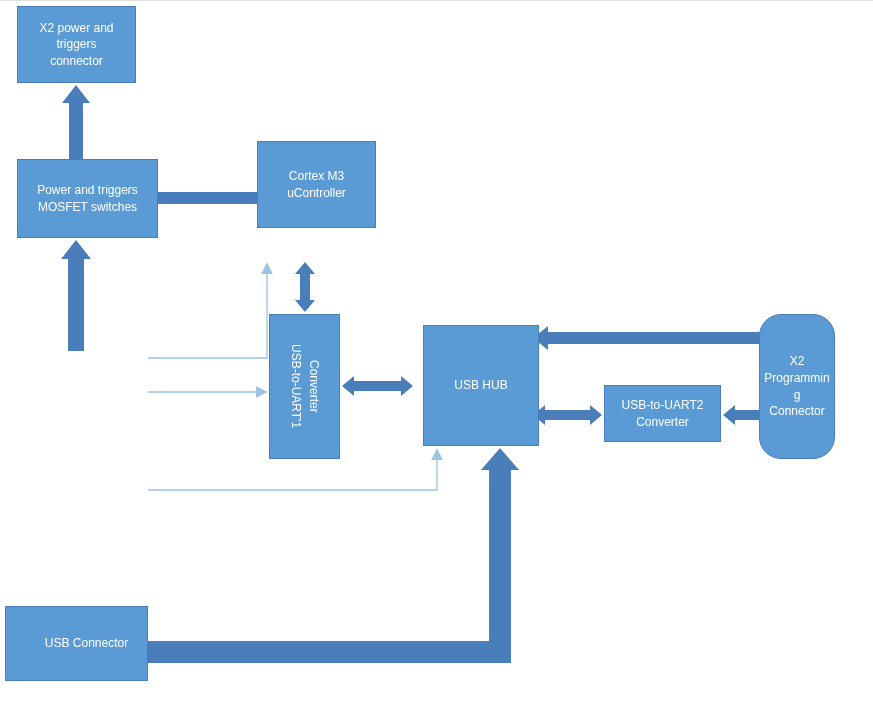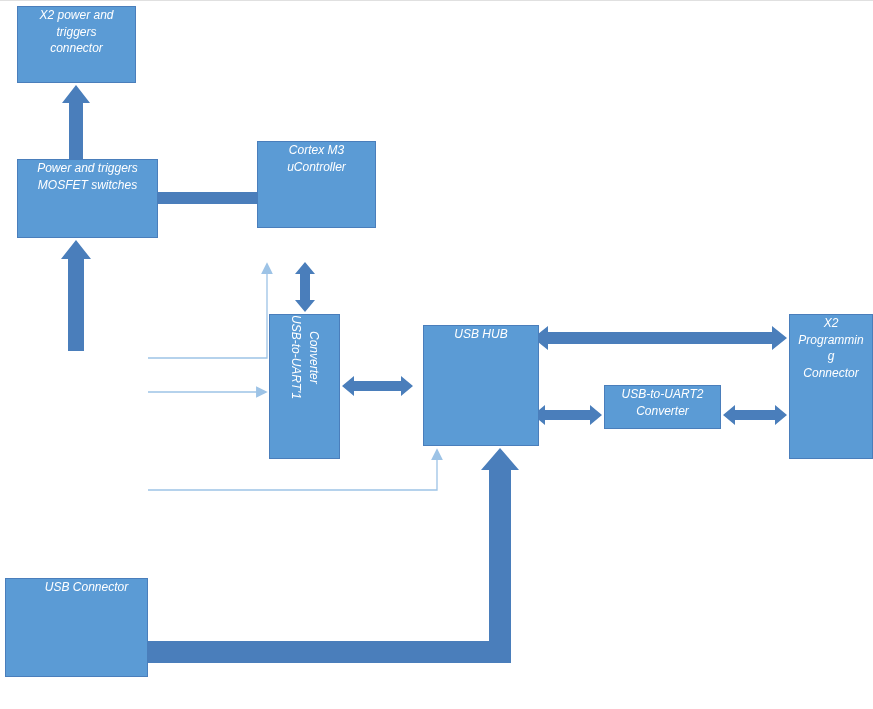--- a/index.html
+++ b/index.html
@@ -21,25 +21,24 @@
     left: 0; top: 0;
     width: 873px;
     height: 709px;
   }
   .node {
     position: absolute;
     background: var(--node-fill, #5B9BD5);
     border: 1px solid var(--node-border, #4A7EBB);
     box-sizing: border-box;
     display: flex;
-    align-items: flex-start;
+    align-items: center;
     justify-content: center;
     color: var(--node-text, #ffffff);
     text-align: center;
-    font-style: italic;
   }
   .node-label {
     white-space: pre-line;
     font-size: 12px;
     line-height: 1.38;
     color: var(--node-text, #ffffff);
   }
   .node-label.big {
     font-size: 20px;
     letter-spacing: 0.5px;
@@ -48,23 +47,23 @@
     writing-mode: vertical-lr;
     line-height: 1.55;
   }
   
   .n-x2-power-triggers { left: 17px;  top: 5px;   width: 119px; height: 77px;  }
   .n-mosfet            { left: 17px;  top: 158px; width: 141px; height: 79px;  }
   .n-cortex            { left: 257px; top: 140px; width: 119px; height: 87px; }
   .n-uart1             { left: 269px; top: 313px; width: 71px;  height: 145px; }
   .n-power             { left: 5px;   top: 350px; width: 143px; height: 142px; }
   .n-usb-hub           { left: 423px; top: 324px; width: 116px; height: 121px; }
-  .n-uart2             { left: 604px; top: 384px; width: 117px; height: 44px;  }
-  .n-x2-programming    { left: 789px; top: 313px; width: 84px;  height: 145px; }
-  .n-usb-connector     { left: 5px;   top: 577px; width: 143px; height: 99px; padding-left: 20px;  }
+  .n-uart2             { left: 604px; top: 384px; width: 117px; height: 57px;  }
+  .n-x2-programming    { left: 759px; top: 313px; width: 76px;  height: 145px; border-radius: 22px; }
+  .n-usb-connector     { left: 5px;   top: 605px; width: 143px; height: 75px; padding-left: 20px;  }
 
   .thick-arrow { stroke-width: 1; }
   .thin-wire   { fill: none; stroke-width: 1.3; }
 </style>
 </head>
 <body>
 
 <div class="canvas">
 
   <svg class="wires" viewBox="0 0 873 709">

